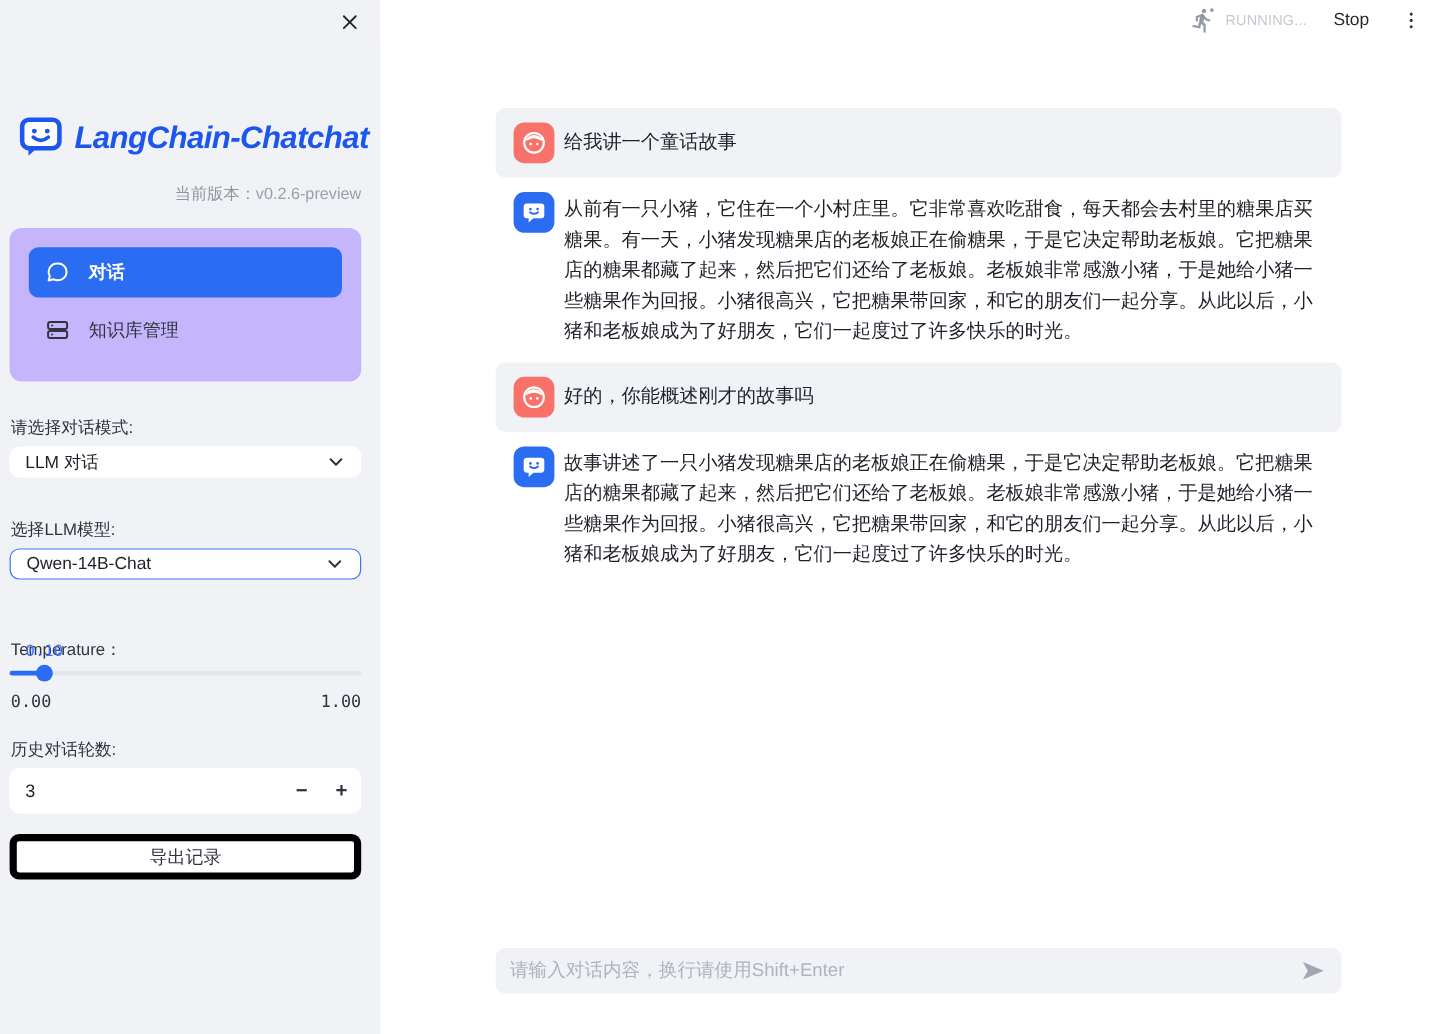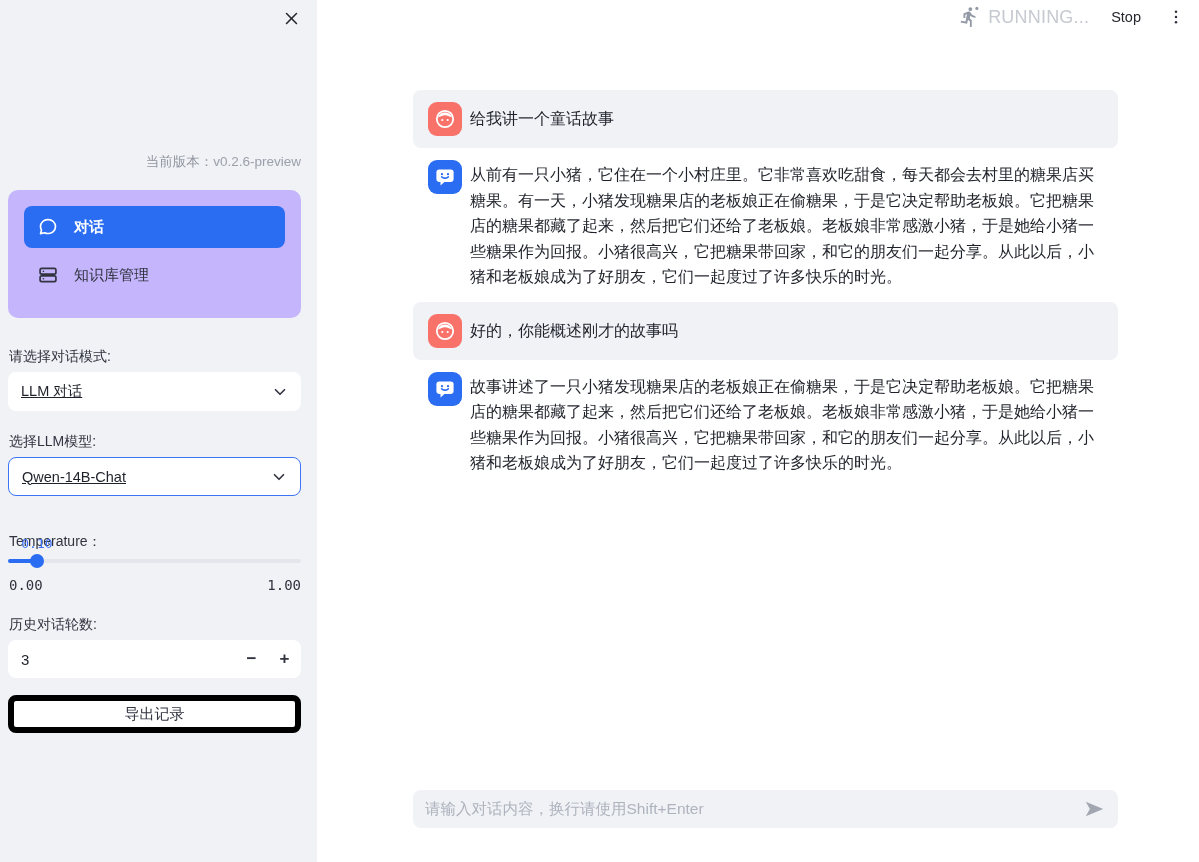--- a/index.html
+++ b/index.html
@@ -42,23 +42,23 @@
   .nav-item{
     display:flex;align-items:center;gap:16px;height:42px;border-radius:8px;
     padding:0 14px;font-size:15px;cursor:pointer;color:var(--text-dark);
   }
   .nav-item.active{background:var(--accent);color:#fff;font-weight:700;}
   .nav-item + .nav-item{margin-top:7px;height:40px;}
   .nav-item .nav-ic{width:20px;height:20px;flex:0 0 auto;display:flex;}
 
   .side-label{position:absolute;left:9px;font-size:14px;color:var(--text-dark);}
   .select-box{
-    position:absolute;left:8px;right:16px;height:39px;background:#fff;border-radius:8px;
+    position:absolute;left:8px;right:16px;height:26px;background:#fff;border-radius:8px;
     display:flex;align-items:center;justify-content:space-between;
-    padding:0 12px 0 13px;font-size:14.5px;cursor:pointer;color:#1f212a;text-decoration:underline;
+    padding:0 12px 0 13px;font-size:14.5px;cursor:pointer;color:#1f212a;
   }
   .select-box.focused{border:1.5px solid #3b74f6;}
   .chev{width:18px;height:18px;display:flex;}
 
   
   .slider-value{position:absolute;top:536px;font-size:13px;color:#3d71f5;}
   .slider-wrap{position:absolute;left:8px;right:16px;top:554px;height:14px;cursor:pointer;}
   .slider-track{position:absolute;left:0;right:0;top:5px;height:4px;border-radius:2px;background:#e4e6eb;}
   .slider-fill{position:absolute;left:0;top:5px;height:4px;border-radius:2px;background:var(--accent);}
   .slider-thumb{position:absolute;top:0;width:14px;height:14px;border-radius:50%;
@@ -81,21 +81,21 @@
     display:flex;align-items:center;justify-content:center;
     font-family:"Liberation Sans","DejaVu Sans",sans-serif;
   }
 
   
   .main-header{
     position:absolute;left:317px;right:0;top:0;height:34px;background:#fff;
     display:flex;align-items:center;justify-content:flex-end;gap:18px;padding:0 12px 0 0;
   }
   .status-wrap{display:flex;align-items:center;gap:8px;}
-  .status-text{font-size:18px;color:#c6c9d0;letter-spacing:0.2px;}
+  .status-text{font-size:12px;color:#c6c9d0;letter-spacing:0.2px;}
   .stop-btn{font-size:14.5px;color:#26272e;cursor:pointer;margin-left:4px;}
   .kebab-btn{width:22px;height:22px;display:flex;align-items:center;justify-content:center;cursor:pointer;margin-left:6px;}
 
   .chat-col{position:absolute;left:413px;top:90px;width:705px;}
   .msg{display:flex;align-items:flex-start;gap:8px;padding:12px 15px;border-radius:8px;}
   .msg.user{background:var(--secondary-bg);align-items:center;}
   .avatar{width:34px;height:34px;border-radius:9px;flex:0 0 auto;
     display:flex;align-items:center;justify-content:center;}
   .msg.user .avatar{background:var(--user-avatar);}
   .msg.assistant .avatar{background:var(--accent);}
@@ -123,20 +123,30 @@
 
 <div class="sidebar">
 
   <div class="close-btn">
     <svg width="17" height="17" viewBox="0 0 24 24" fill="none" stroke="#26272e" stroke-width="2.2" stroke-linecap="round">
       <line x1="5" y1="5" x2="19" y2="19"></line>
         <line x1="19" y1="5" x2="5" y2="19"></line>
     </svg>
   </div>
 
+  <div class="logo-row">
+    <svg class="logo-mark" viewBox="0 0 24 24" fill="none">
+      <rect x="2.2" y="3" width="19.6" height="15" rx="3.6" fill="#ffffff" stroke="#1d55ef" stroke-width="2.4"></rect>
+      <path d="M5.5 17.5 L5.5 22 L10.5 17.5 Z" fill="#1d55ef"></path>
+      <circle cx="8.6" cy="9" r="1.3" fill="#1d55ef"></circle>
+      <circle cx="15.4" cy="9" r="1.3" fill="#1d55ef"></circle>
+      <path d="M8 12.2 Q12 15.6 16 12.2" stroke="#1d55ef" stroke-width="1.9" fill="none" stroke-linecap="round"></path>
+    </svg>
+    <div class="logo-text">LangChain-Chatchat</div>
+  </div>
 
   <div class="version-row"><span class="v-label">当前版本：</span><span>v0.2.6-preview</span></div>
 
   <div class="nav-card">
     <div class="nav-item active">
       <span class="nav-ic">
         <svg viewBox="0 0 24 24" width="20" height="20" fill="none" stroke="#ffffff" stroke-width="2" stroke-linecap="round" stroke-linejoin="round">
           <path d="M21 11.5a8.38 8.38 0 0 1-9 8.3 9 9 0 0 1-4-.9L3 20l1.2-4.3A8 8 0 0 1 3 11.5a8.38 8.38 0 0 1 9-8.3 8.38 8.38 0 0 1 9 8.3z"></path>
         </svg>
       </span>

